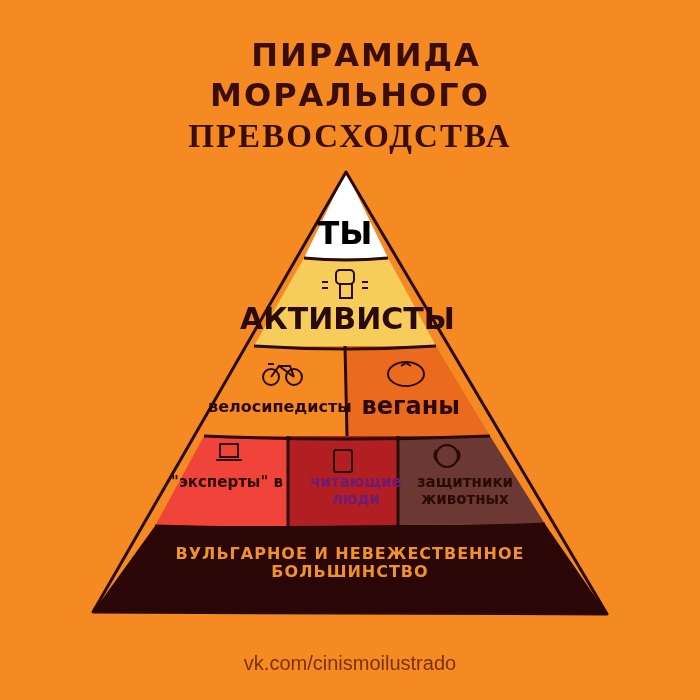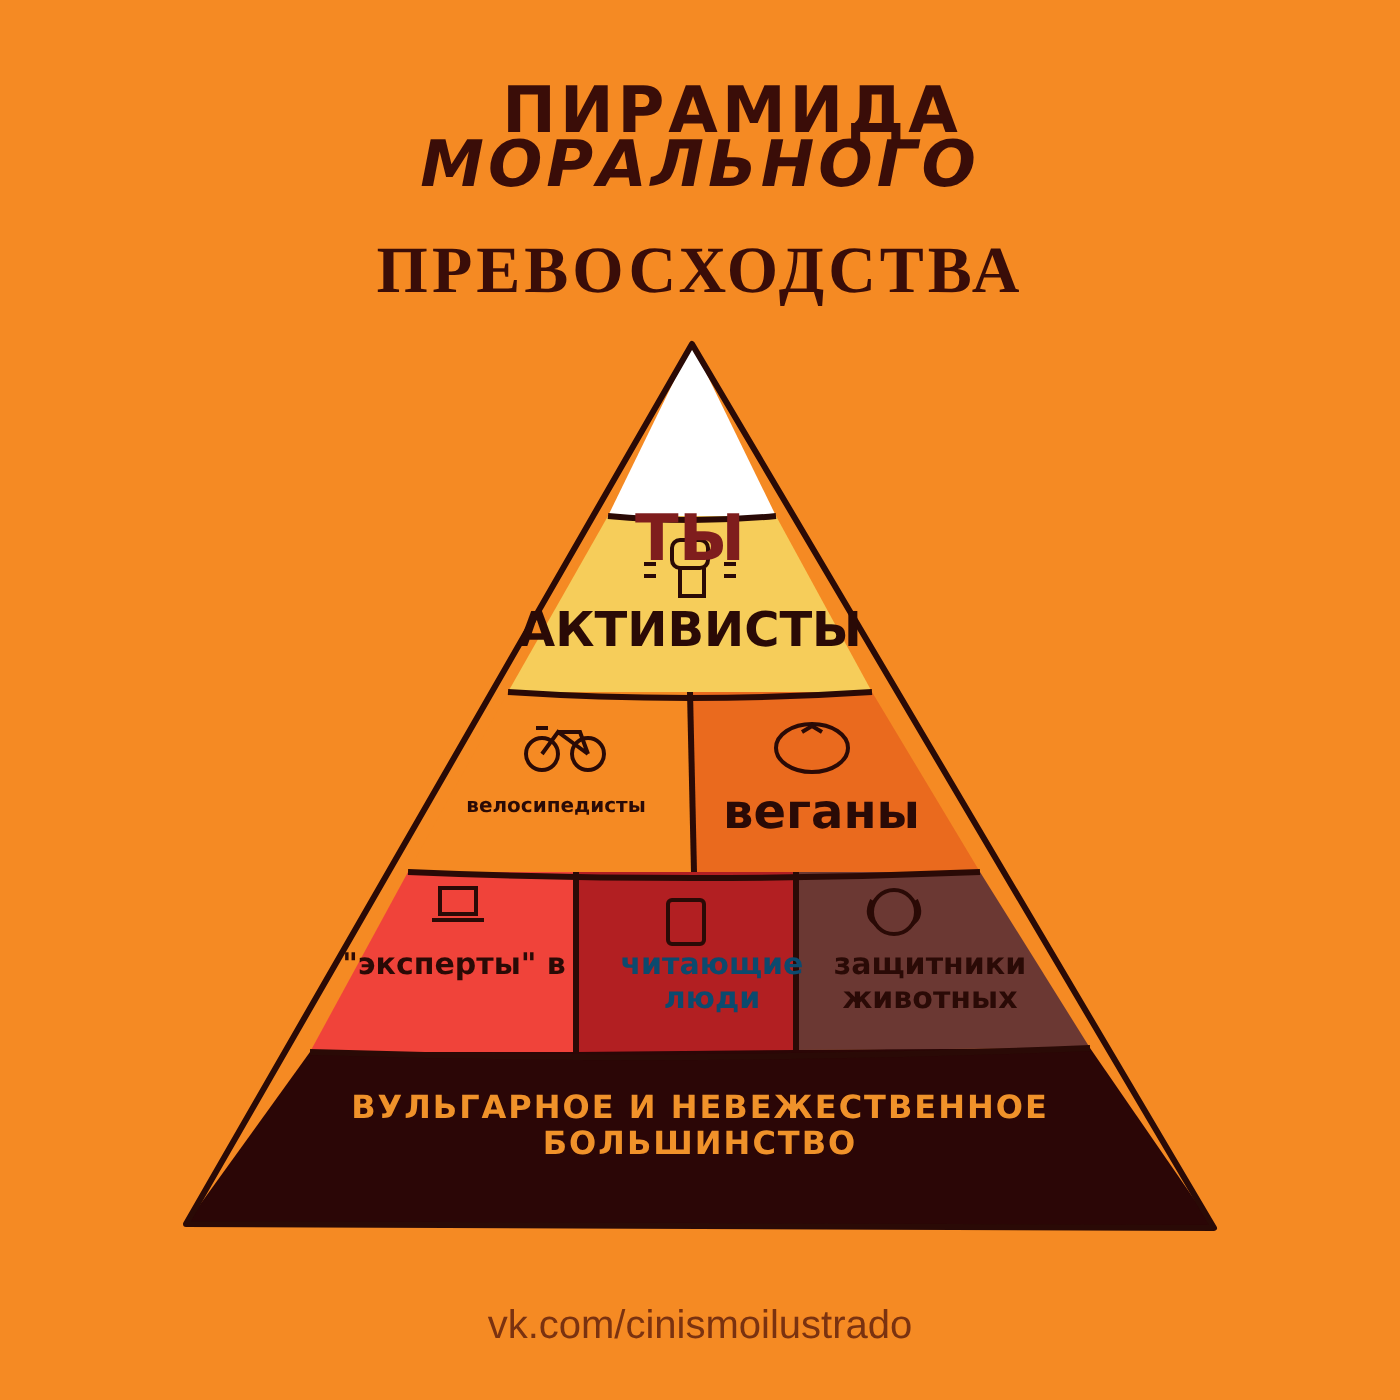--- a/index.html
+++ b/index.html
@@ -1,19 +1,19 @@
 <!DOCTYPE html>
 <html><head>
   <meta charset="utf-8">
   <style>
     html, body { margin:0; padding:0; }
     body { width:700px; height:700px; background:#f58a23; position:relative; overflow:hidden; font-family:"DejaVu Sans", sans-serif; }
     .title { position:absolute; left:0; width:700px; text-align:center; color:#3a0d08; font-weight:bold; letter-spacing:2px; }
     .t1 { top:36px; font-size:32px;margin-left:16px; }
-    .t2 { top:63px; font-size:32px;font-style:italic; }
+    .t2 { top:76px; font-size:32px; }
     .t3 { top:118px; font-size:33px;font-family:Liberation Serif, serif; }
     svg.pyr { position:absolute; left:0; top:0; }
     .lbl { position:absolute; text-align:center; font-weight:bold; line-height:1.15; }
     .footer { position:absolute; top:652px; left:0; width:700px; text-align:center; color:#7a3210; font-size:20px; font-family:"Liberation Sans", sans-serif; }
   </style>
 </head>
 <body>
 
 <div class="title t1">ПИРАМИДА</div>
 <div class="title t2">МОРАЛЬНОГО</div>
@@ -65,29 +65,29 @@
   </g>
   <g stroke="#2a0a06" stroke-width="2" fill="none">
     <rect x="334" y="450" width="18" height="22" rx="2"></rect>
   </g>
   <g stroke="#2a0a06" stroke-width="2" fill="none">
     <circle cx="447" cy="456" r="11"></circle>
     <path d="M436,450 q-4,8 2,12 M458,450 q4,8 -2,12"></path>
   </g>
 </svg>
 
-<div class="lbl" style="left:300px;top:215px;width:90px;font-size:32px;color:#7f1d1d;margin-top:36px;">ТЫ</div>
-<div class="lbl" style="left:240px;top:302px;width:210px;font-size:24px;color:#2a0a06;">АКТИВИСТЫ</div>
-<div class="lbl" style="left:208px;top:398px;width:140px;font-size:10px;color:#2a0a06;">велосипедисты</div>
+<div class="lbl" style="left:300px;top:215px;width:90px;font-size:32px;color:#000000;">ТЫ</div>
+<div class="lbl" style="left:240px;top:302px;width:210px;font-size:30px;color:#2a0a06;">АКТИВИСТЫ</div>
+<div class="lbl" style="left:208px;top:398px;width:140px;font-size:16px;color:#2a0a06;">велосипедисты</div>
 <div class="lbl" style="left:350px;top:393px;width:110px;font-size:24px;color:#2a0a06;text-align:right;">веганы</div>
 
 <div class="lbl" style="left:166px;top:474px;width:122px;font-size:15px;color:#2a0a06;">
   <div>"эксперты" в</div>
 </div>
-<div class="lbl" style="left:290px;top:474px;width:132px;font-size:15px;color:#0c4a6e;">
+<div class="lbl" style="left:290px;top:474px;width:132px;font-size:15px;color:#701a75;">
   <div>читающие</div>
   <div>люди</div>
 </div>
 <div class="lbl" style="left:400px;top:474px;width:130px;font-size:15px;color:#2a0a06;">
   <div>защитники</div>
   <div>животных</div>
 </div>
 <div class="lbl" style="left:110px;top:545px;width:480px;font-size:16px;color:#f0922a;letter-spacing:1px;">
   <div>ВУЛЬГАРНОЕ И НЕВЕЖЕСТВЕННОЕ</div>
   <div>БОЛЬШИНСТВО</div>

